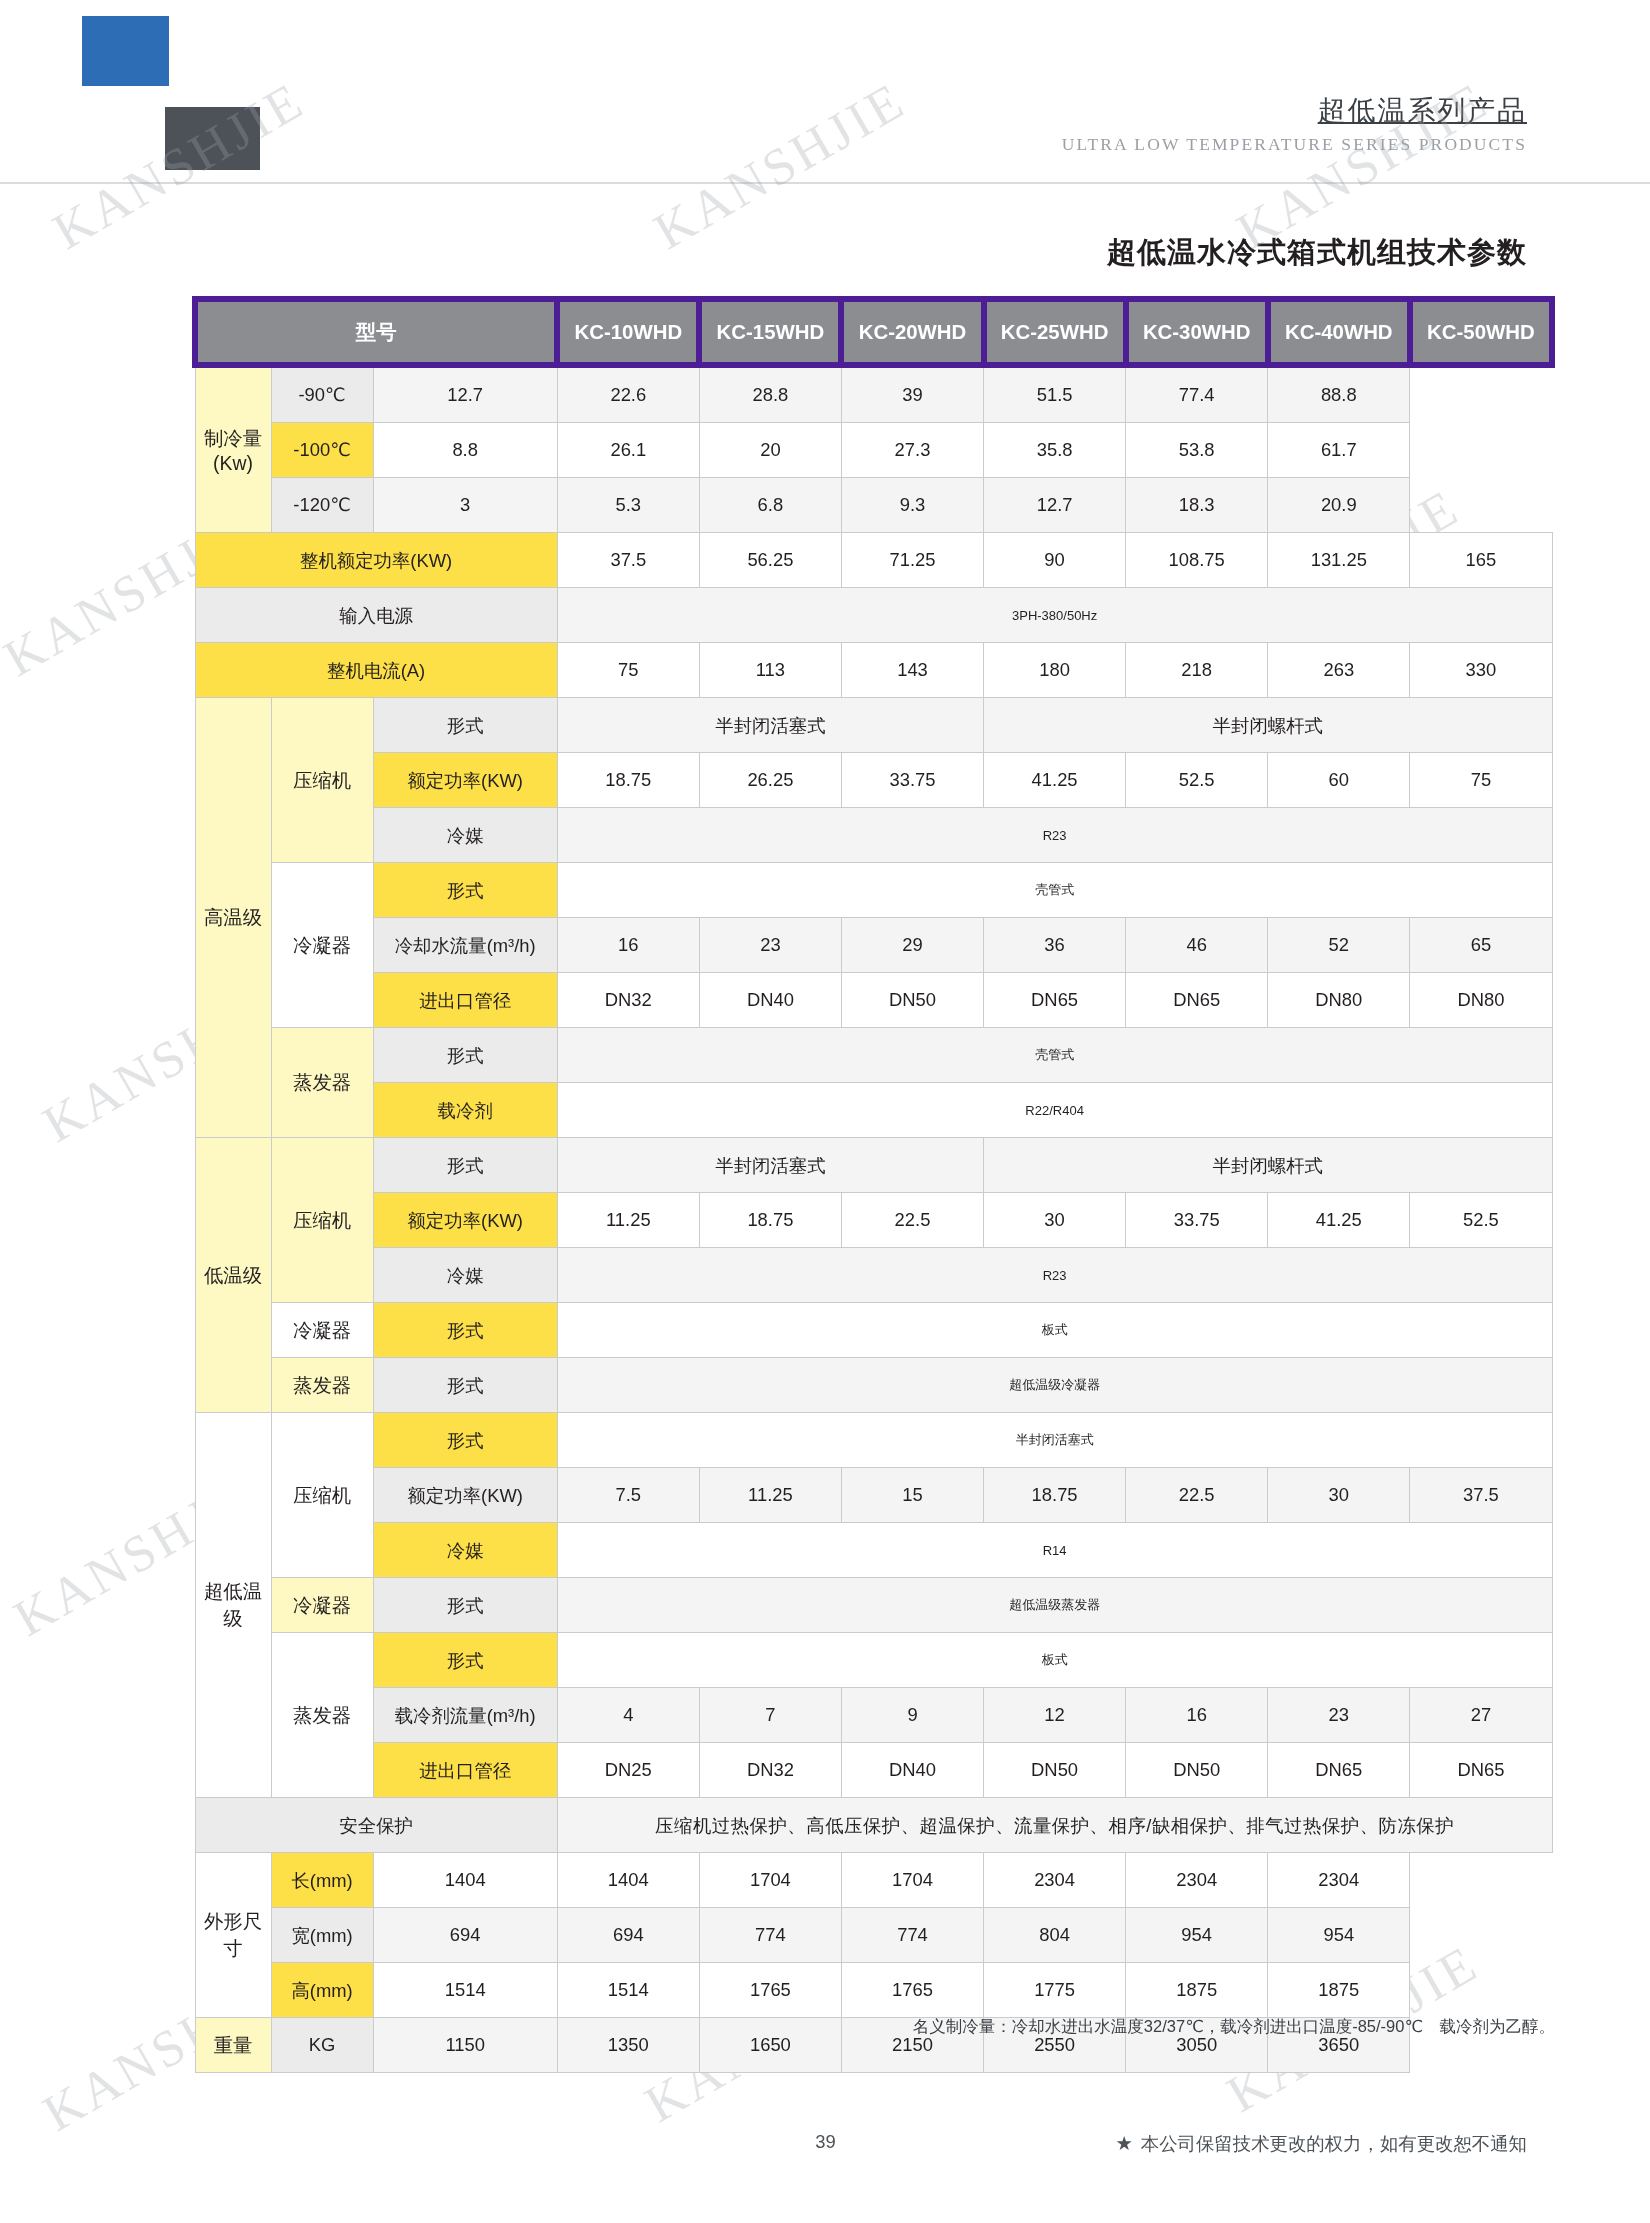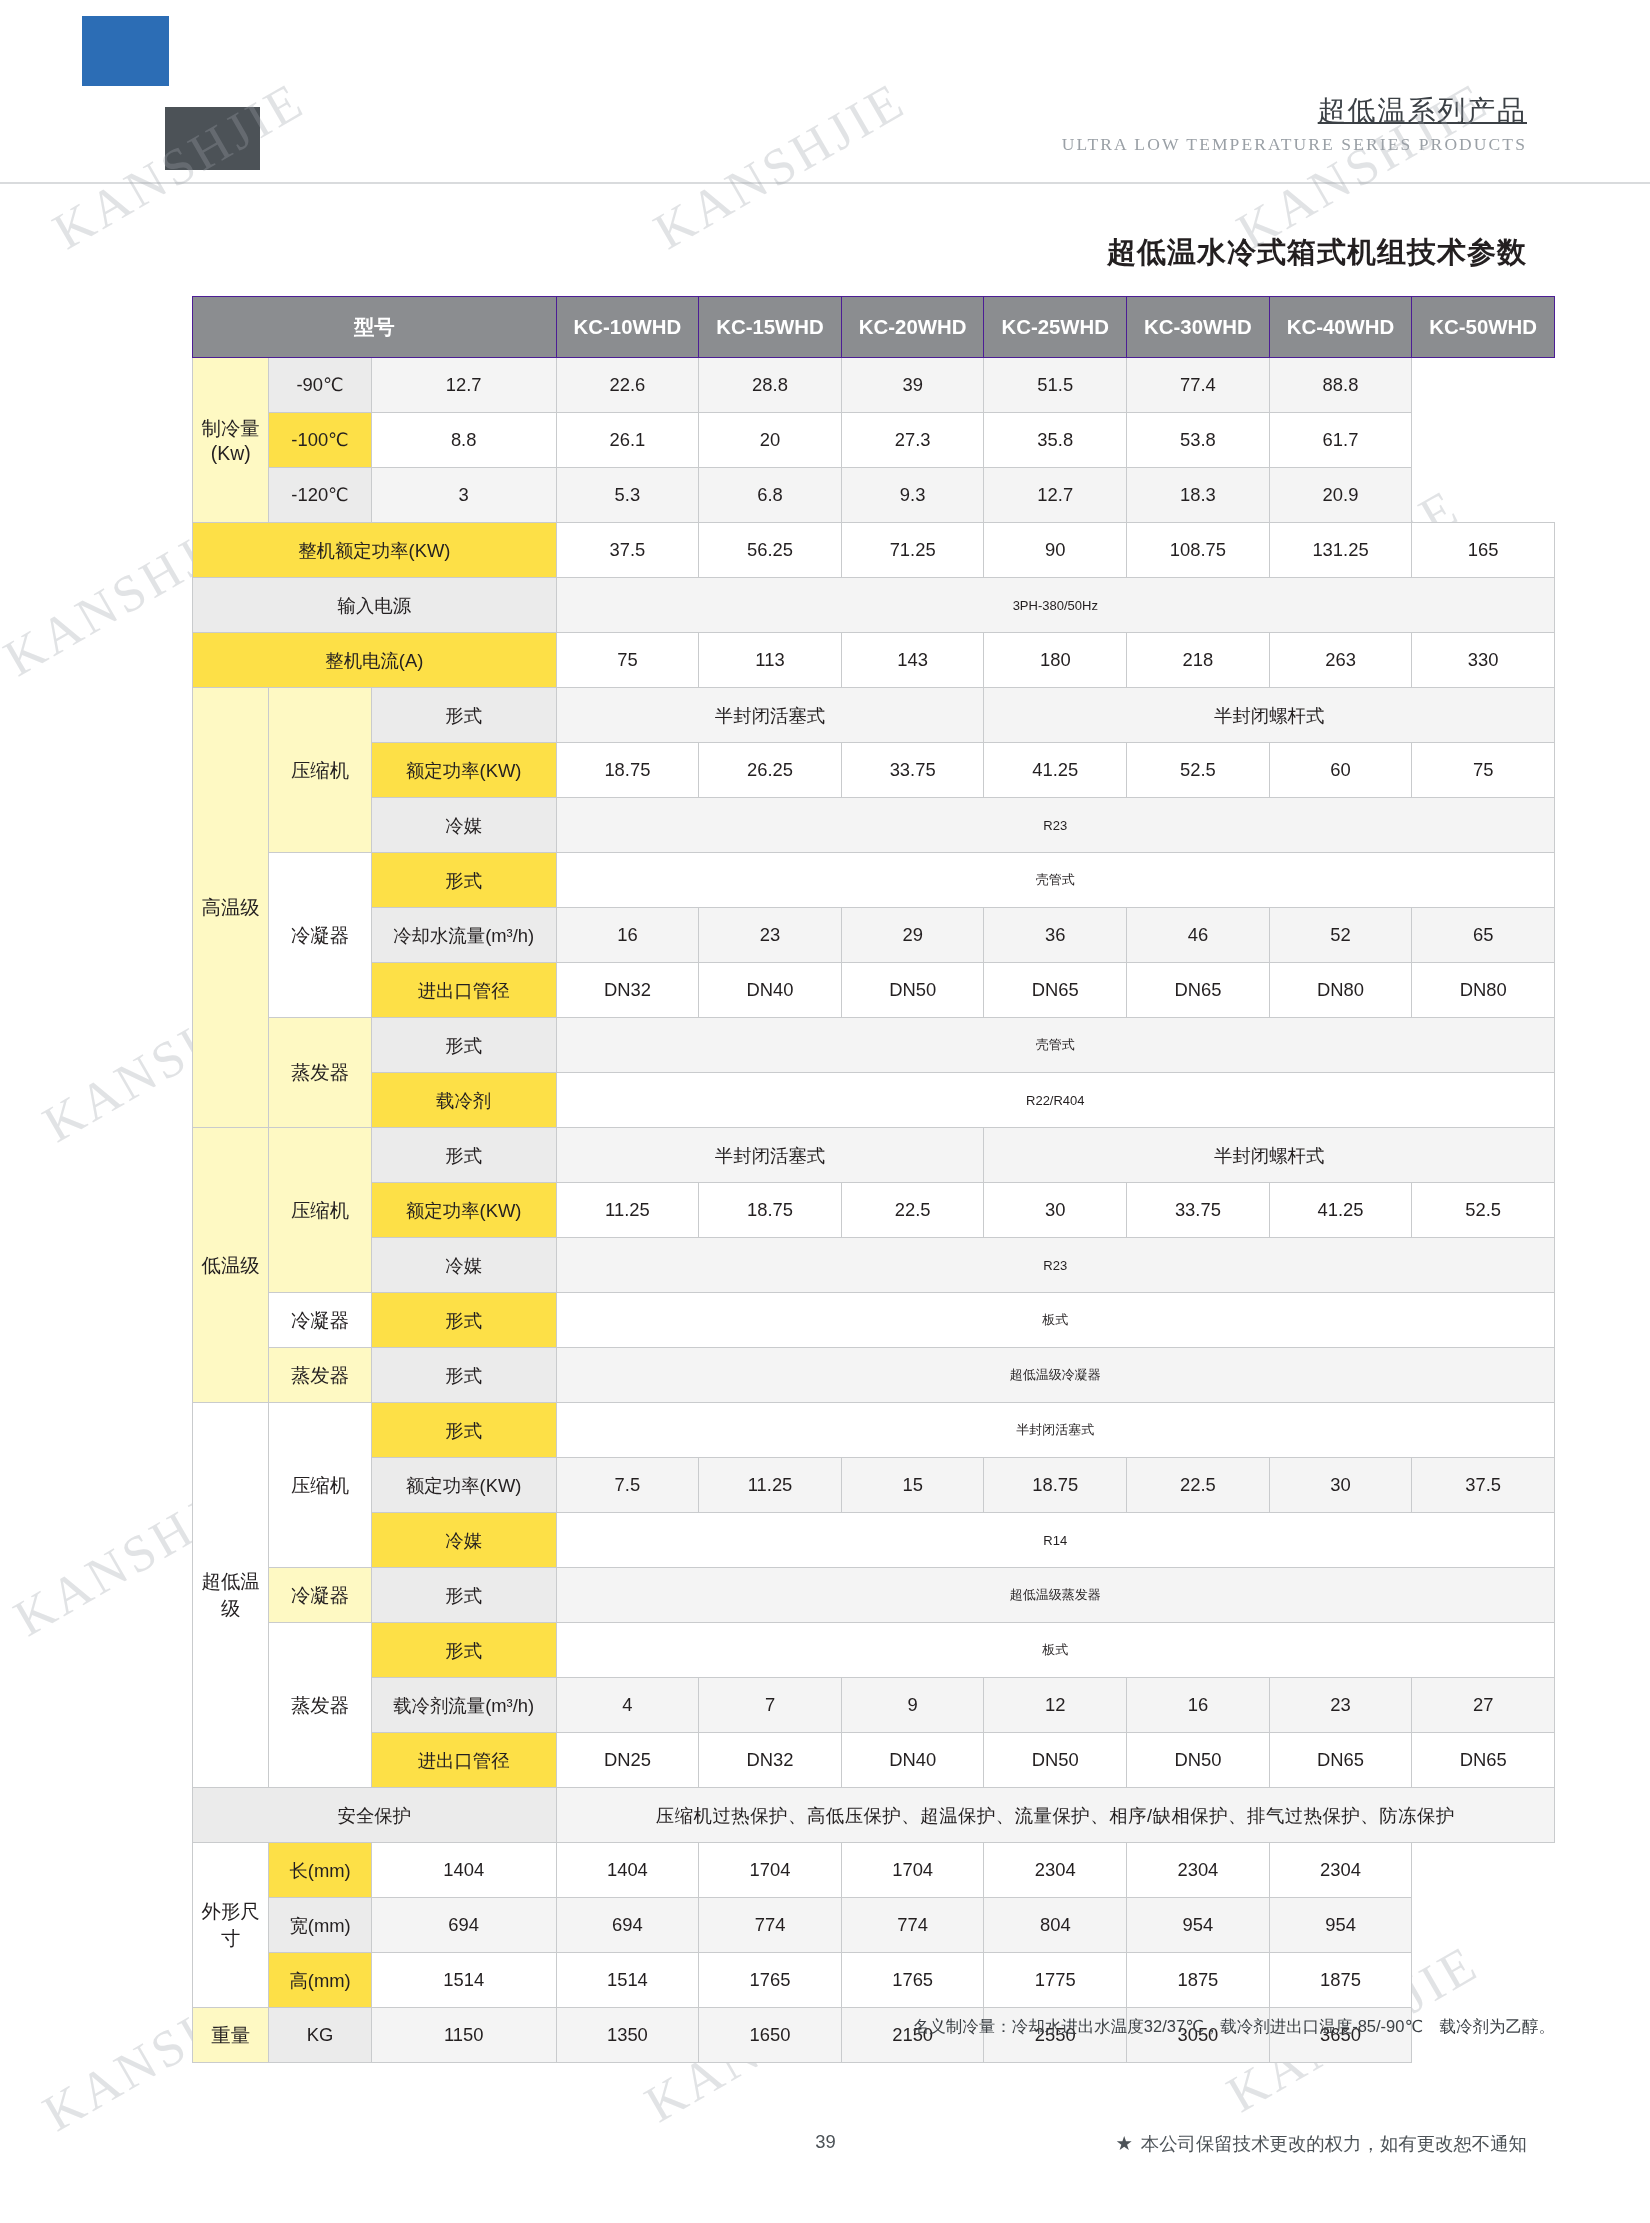--- a/index.html
+++ b/index.html
@@ -58,21 +58,21 @@
     padding:0 1.9px;
     height:54px;
     background:#f0f0f0;
   }
   thead th{
     background:#8b8d90;
     color:#ffffff;
     font-size:20.4px;
     font-weight:bold;
     height:60px;
-    border:1px solid #4c1d95;
+    border:6px solid #4c1d95;
   }
   td.lbl{background:#ebebeb;font-size:18.4px;}
   td.val{background:#f4f4f4;}
   tr.alt td{background:#ffffff;}
   tr.alt td.lbl{background:#fde047;}
   td.vgroup{background:#fef9c3;font-size:19.4px;}
   td.safety{font-size:18.4px;letter-spacing:0.5px;}
   td.wide{font-size:13px;margin-left:25px;}
 
   

